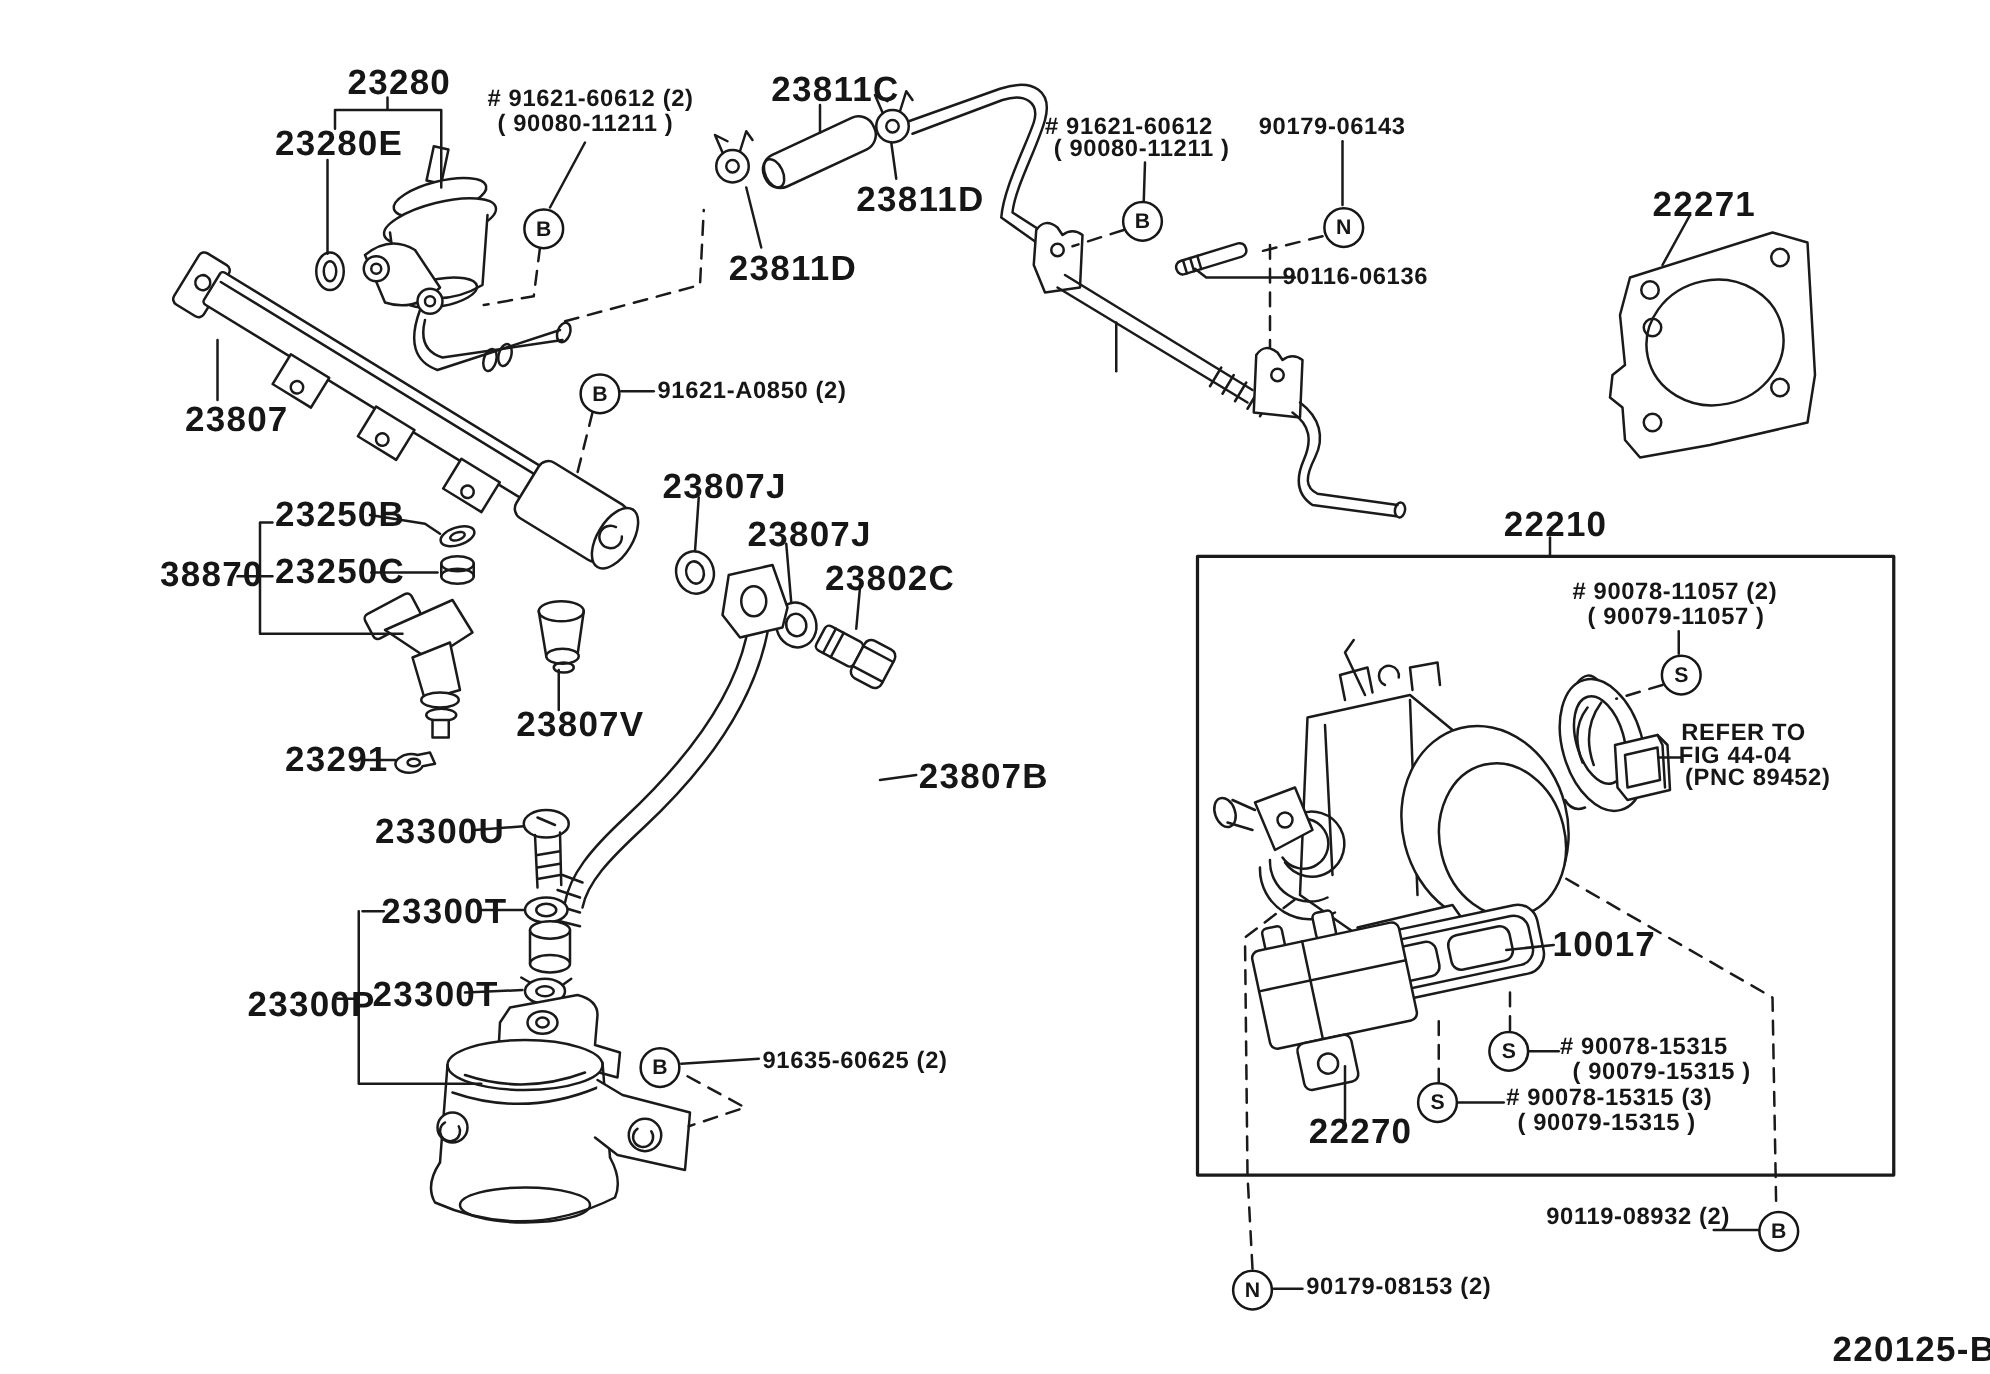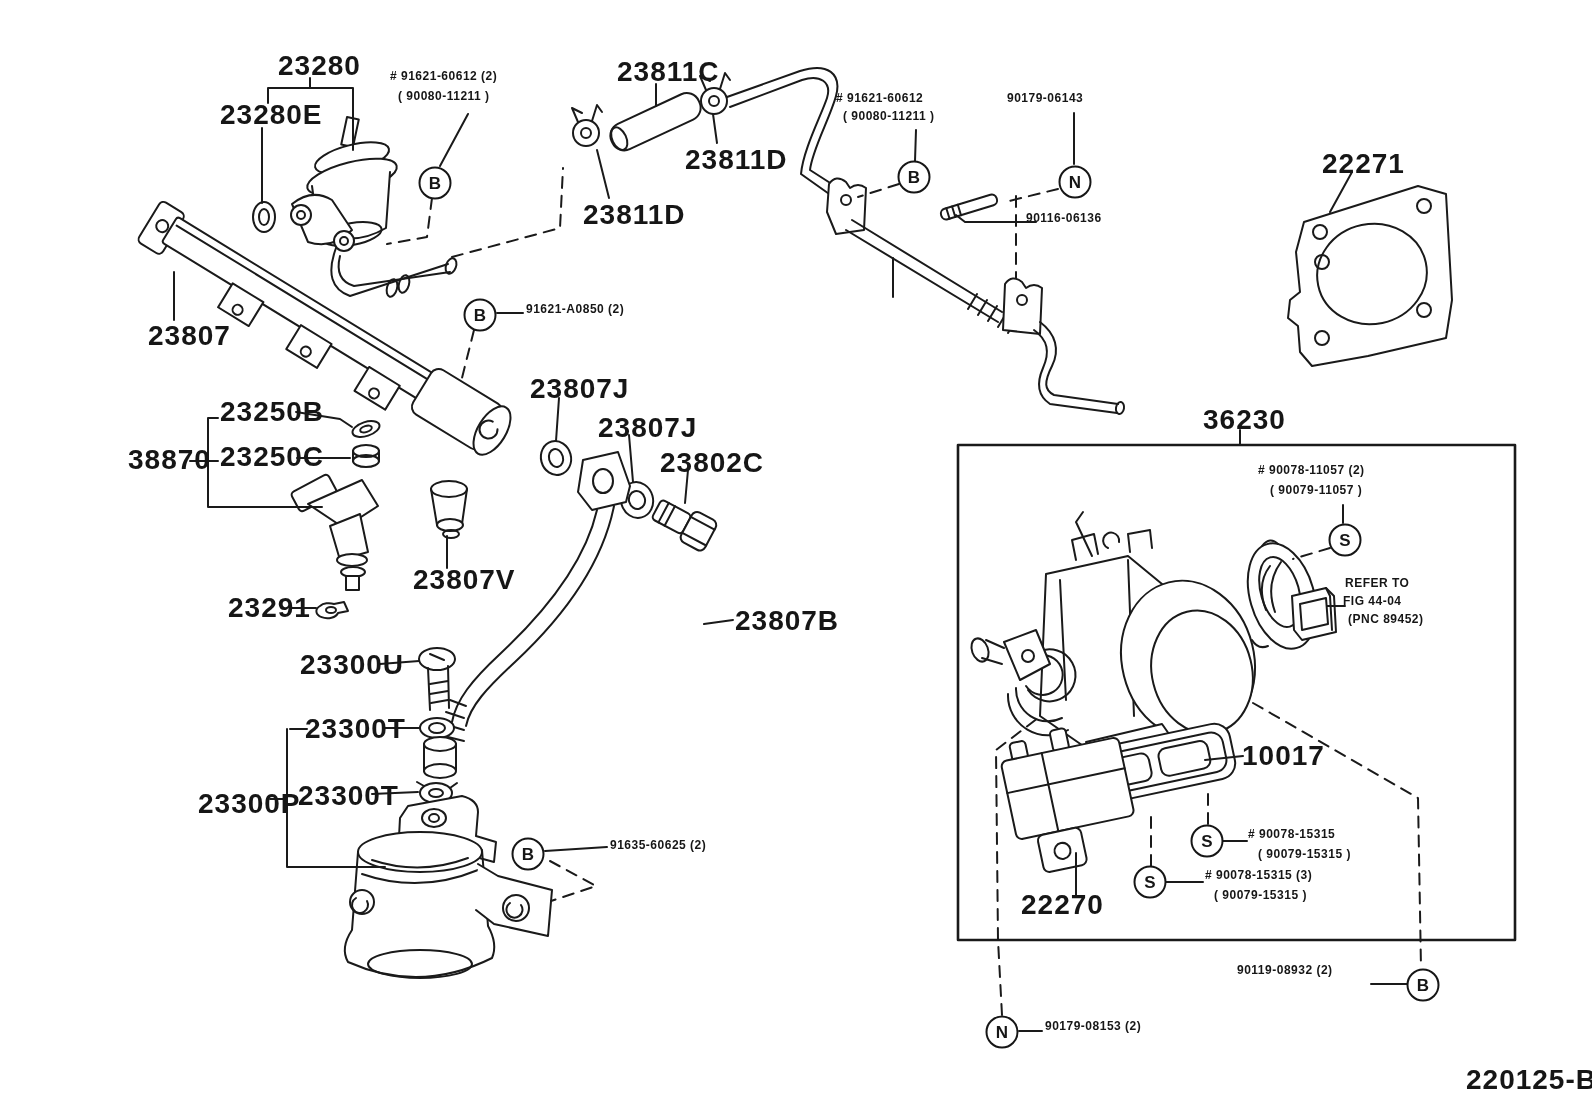--- a/index.html
+++ b/index.html
@@ -5,21 +5,21 @@
   html,body{margin:0;padding:0;}
   body{
     width:1592px;height:1099px;position:relative;background:#ffffff;
     font-family:"Liberation Sans",sans-serif;overflow:hidden;
   }
   #art{position:absolute;left:0;top:0;}
   .lbl{
     position:absolute;font-weight:700;color:#161616;white-space:nowrap;
     font-size:28px;letter-spacing:1px;line-height:1;
   }
-  .lbl.sm{font-size:12px;letter-spacing:0.5px;}
+  .lbl.sm{font-size:19px;letter-spacing:0.5px;}
   .marker{
     position:absolute;width:29px;height:29px;border:2.5px solid #161616;
     border-radius:50%;background:#fff;color:#161616;
     display:flex;align-items:center;justify-content:center;
     font-weight:700;font-size:17px;transform:translate(-50%,-50%);
     line-height:1;
   }
 </style>
 </head>
 <body>
@@ -321,32 +321,32 @@
 <div class="lbl" style="left:220px;top:443px">23250C</div>
 <div class="lbl" style="left:660px;top:449px">23802C</div>
 <div class="lbl" style="left:413px;top:566px">23807V</div>
 <div class="lbl" style="left:228px;top:594px">23291</div>
 <div class="lbl" style="left:735px;top:607px">23807B</div>
 <div class="lbl" style="left:300px;top:651px">23300U</div>
 <div class="lbl" style="left:305px;top:715px">23300T</div>
 <div class="lbl" style="left:198px;top:790px">23300P</div>
 <div class="lbl" style="left:298px;top:782px">23300T</div>
 <div class="lbl sm" style="left:610px;top:839px">91635-60625 (2)</div>
-<div class="lbl" style="left:1203px;top:406px">36230</div>
+<div class="lbl" style="left:1203px;top:406px">22210</div>
 <div class="lbl sm" style="left:1258px;top:464px"># 90078-11057 (2)</div>
 <div class="lbl sm" style="left:1270px;top:484px">( 90079-11057 )</div>
 <div class="lbl sm" style="left:1345px;top:577px">REFER TO</div>
 <div class="lbl sm" style="left:1343px;top:595px">FIG 44-04</div>
 <div class="lbl sm" style="left:1348px;top:613px">(PNC 89452)</div>
 <div class="lbl" style="left:1242px;top:742px">10017</div>
 <div class="lbl sm" style="left:1248px;top:828px"># 90078-15315</div>
 <div class="lbl sm" style="left:1258px;top:848px">( 90079-15315 )</div>
 <div class="lbl sm" style="left:1205px;top:869px"># 90078-15315 (3)</div>
 <div class="lbl sm" style="left:1214px;top:889px">( 90079-15315 )</div>
-<div class="lbl" style="left:1021px;top:891px">22270</div>
+<div class="lbl" style="left:1047px;top:891px">22270</div>
 <div class="lbl sm" style="left:1237px;top:964px">90119-08932 (2)</div>
 <div class="lbl sm" style="left:1045px;top:1020px">90179-08153 (2)</div>
 <div class="lbl" style="left:1466px;top:1066px">220125-B</div>
 
 <div class="marker" style="left:435px;top:183px">B</div>
 <div class="marker" style="left:914px;top:177px">B</div>
 <div class="marker" style="left:1075px;top:182px">N</div>
 <div class="marker" style="left:480px;top:315px">B</div>
 <div class="marker" style="left:528px;top:854px">B</div>
 <div class="marker" style="left:1345px;top:540px">S</div>

